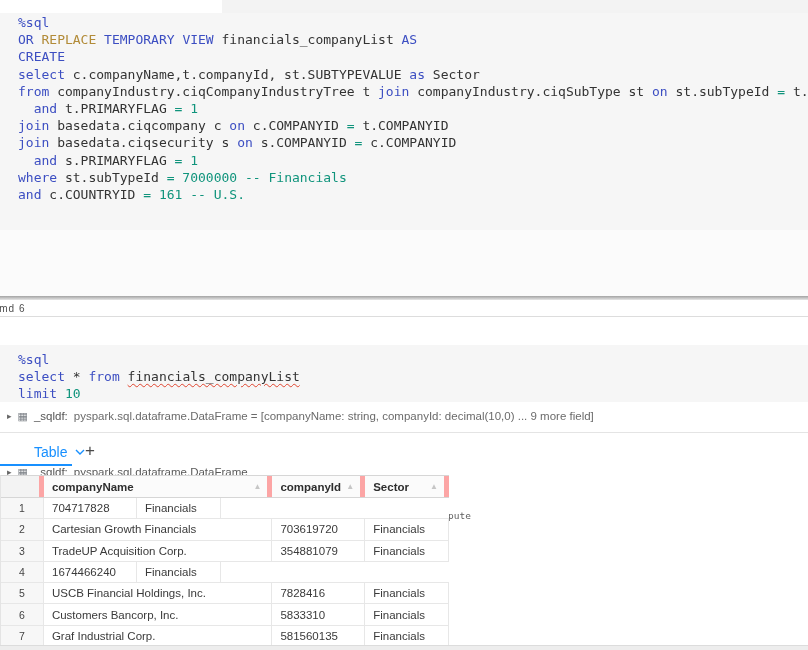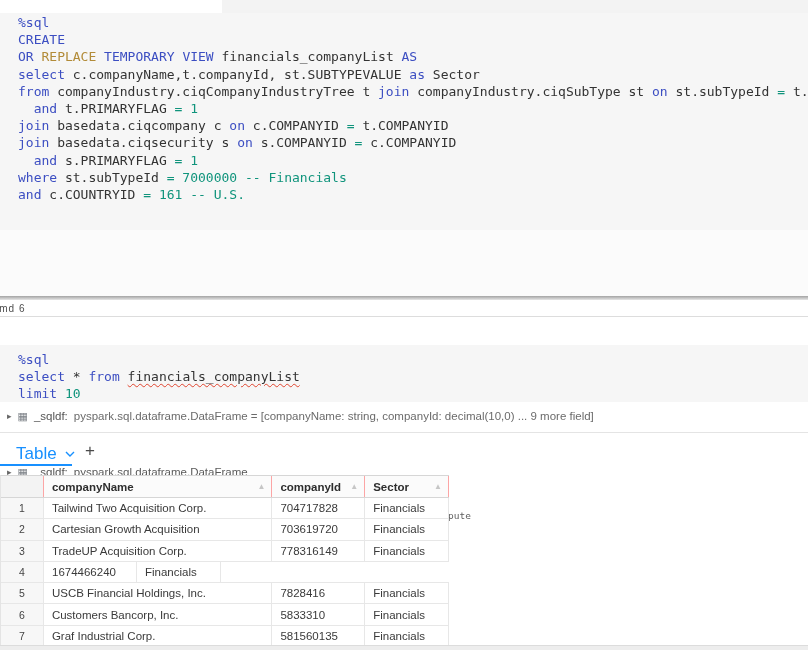--- a/index.html
+++ b/index.html
@@ -52,51 +52,51 @@
 
   
   .cmd-divider { position:absolute; top:296px; left:0; right:0; }
   .cmd-bar { height:4px; background:linear-gradient(#a3a3a3,#e6e6e6); }
   .cmd-label-row { height:17px; background:#fff; border-bottom:1px solid #dddddd;
                    overflow:hidden; display:flex; align-items:center; }
   .cmd-label { font-size:10px; color:#4d4d4d; margin-left:-9px; letter-spacing:1px; white-space:pre; }
 
   
   .tabs-sep { position:absolute; top:432px; left:0; right:0; border-top:1px solid #e4e4e4; }
-  .tab-table { position:absolute; top:444px; left:16px; display:flex; align-items:center; gap:8px;
-               font-size:17px; color:#1890ff; cursor:pointer; }
+  .tab-table { position:absolute; top:444px; left:34px; display:flex; align-items:center; gap:8px;
+               font-size:14px; color:#1890ff; cursor:pointer; }
   .tab-underline { position:absolute; top:464px; left:0; width:72px; height:2px; background:#1890ff; }
   .add-tab { position:absolute; top:441px; left:85px; font-size:17px; color:#4a4a4a; font-weight:400; }
 
   
   .rtable { position:absolute; top:475px; left:0; width:449px; border-top:1px solid #d6d6d6; border-left:1px solid #e4e4e4; }
   .t-hrow { display:flex; height:22px; background:#fbfbfb; border-bottom:1px solid #d6d6d6; }
   .t-hcell { display:flex; align-items:center; font-weight:bold; font-size:11.5px; color:#2e2e2e;
-             border-right:1px solid #fca5a5; padding:0 6px 0 8px; }
+             border-right:5px solid #fca5a5; padding:0 6px 0 8px; }
   .t-hcell .sort { margin-left:auto; font-size:8px; color:#c6c6c6; }
   .t-row { display:flex; height:21.3px; background:#fff; border-bottom:1px solid #e7e7e7; }
   .t-cell { font-size:11.5px; color:#3a3a3a; border-right:1px solid #e7e7e7;
             padding-left:8px; display:flex; align-items:center; overflow:hidden; white-space:nowrap; }
   .c0 { width:43px; justify-content:center; padding-left:0; background:#f7f7f7; font-size:10.5px; color:#444; }
   .c1 { width:229px; }
   .c2 { width:93px; }
   .c3 { width:84px; }
   .t-hrow .c0 { background:#f3f3f3; }
 
   .bottom-strip { position:absolute; top:645px; left:0; right:0; height:5px;
                   background:#ededed; border-top:1px solid #dcdcdc; }
 </style>
 </head>
 <body>
 
 <section class="cell1">
   <div class="code code1">
       <div class="code-line"><span class="tok-kw">%sql</span></div>
+      <div class="code-line"><span class="tok-kw">OR </span><span class="tok-builtin">REPLACE </span><span class="tok-kw">TEMPORARY VIEW </span><span class="tok-id">financials_companyList </span><span class="tok-kw">AS</span></div>
       <div class="code-line"><span class="tok-kw">CREATE</span></div>
-      <div class="code-line"><span class="tok-kw">OR </span><span class="tok-builtin">REPLACE </span><span class="tok-kw">TEMPORARY VIEW </span><span class="tok-id">financials_companyList </span><span class="tok-kw">AS</span></div>
       <div class="code-line"><span class="tok-kw">select </span><span class="tok-id">c.companyName,t.companyId, st.SUBTYPEVALUE </span><span class="tok-kw">as </span><span class="tok-id">Sector</span></div>
       <div class="code-line"><span class="tok-kw">from </span><span class="tok-id">companyIndustry.ciqCompanyIndustryTree t </span><span class="tok-kw">join </span><span class="tok-id">companyIndustry.ciqSubType st </span><span class="tok-kw">on </span><span class="tok-id">st.subTypeId </span><span class="tok-num">= </span><span class="tok-id">t.basedata</span></div>
       <div class="code-line"><span class="tok-kw">  and </span><span class="tok-id">t.PRIMARYFLAG </span><span class="tok-num">= 1</span></div>
       <div class="code-line"><span class="tok-kw">join </span><span class="tok-id">basedata.ciqcompany c </span><span class="tok-kw">on </span><span class="tok-id">c.COMPANYID </span><span class="tok-num">= </span><span class="tok-id">t.COMPANYID</span></div>
       <div class="code-line"><span class="tok-kw">join </span><span class="tok-id">basedata.ciqsecurity s </span><span class="tok-kw">on </span><span class="tok-id">s.COMPANYID </span><span class="tok-num">= </span><span class="tok-id">c.COMPANYID</span></div>
       <div class="code-line"><span class="tok-kw">  and </span><span class="tok-id">s.PRIMARYFLAG </span><span class="tok-num">= 1</span></div>
       <div class="code-line"><span class="tok-kw">where </span><span class="tok-id">st.subTypeId </span><span class="tok-num">= 7000000 </span><span class="tok-cmt">-- Financials</span></div>
       <div class="code-line"><span class="tok-kw">and </span><span class="tok-id">c.COUNTRYID </span><span class="tok-num">= 161 </span><span class="tok-cmt">-- U.S.</span></div>
     </div>
   <div class="cell1-out">
@@ -160,34 +160,33 @@
       <span class="sort">▲</span>
     </div>
     <div class="t-hcell c3">
       <span>Sector</span>
       <span class="sort">▲</span>
     </div>
   </div>
   <div>
       <div class="t-row">
         <div class="t-cell c0">1</div>
-        <div class="t-cell c1">Tailwind Two Acquisition Corp.</div>
         <div class="t-cell c2">704717828</div>
         <div class="t-cell c3">Financials</div>
       </div>
       <div class="t-row">
         <div class="t-cell c0">2</div>
-        <div class="t-cell c1">Cartesian Growth Acquisition</div>
+        <div class="t-cell c1">Cartesian Growth Financials</div>
         <div class="t-cell c2">703619720</div>
         <div class="t-cell c3">Financials</div>
       </div>
       <div class="t-row">
         <div class="t-cell c0">3</div>
         <div class="t-cell c1">TradeUP Acquisition Corp.</div>
-        <div class="t-cell c2">778316149</div>
+        <div class="t-cell c2">354881079</div>
         <div class="t-cell c3">Financials</div>
       </div>
       <div class="t-row">
         <div class="t-cell c0">4</div>
         <div class="t-cell c2">1674466240</div>
         <div class="t-cell c3">Financials</div>
       </div>
       <div class="t-row">
         <div class="t-cell c0">5</div>
         <div class="t-cell c1">USCB Financial Holdings, Inc.</div>

